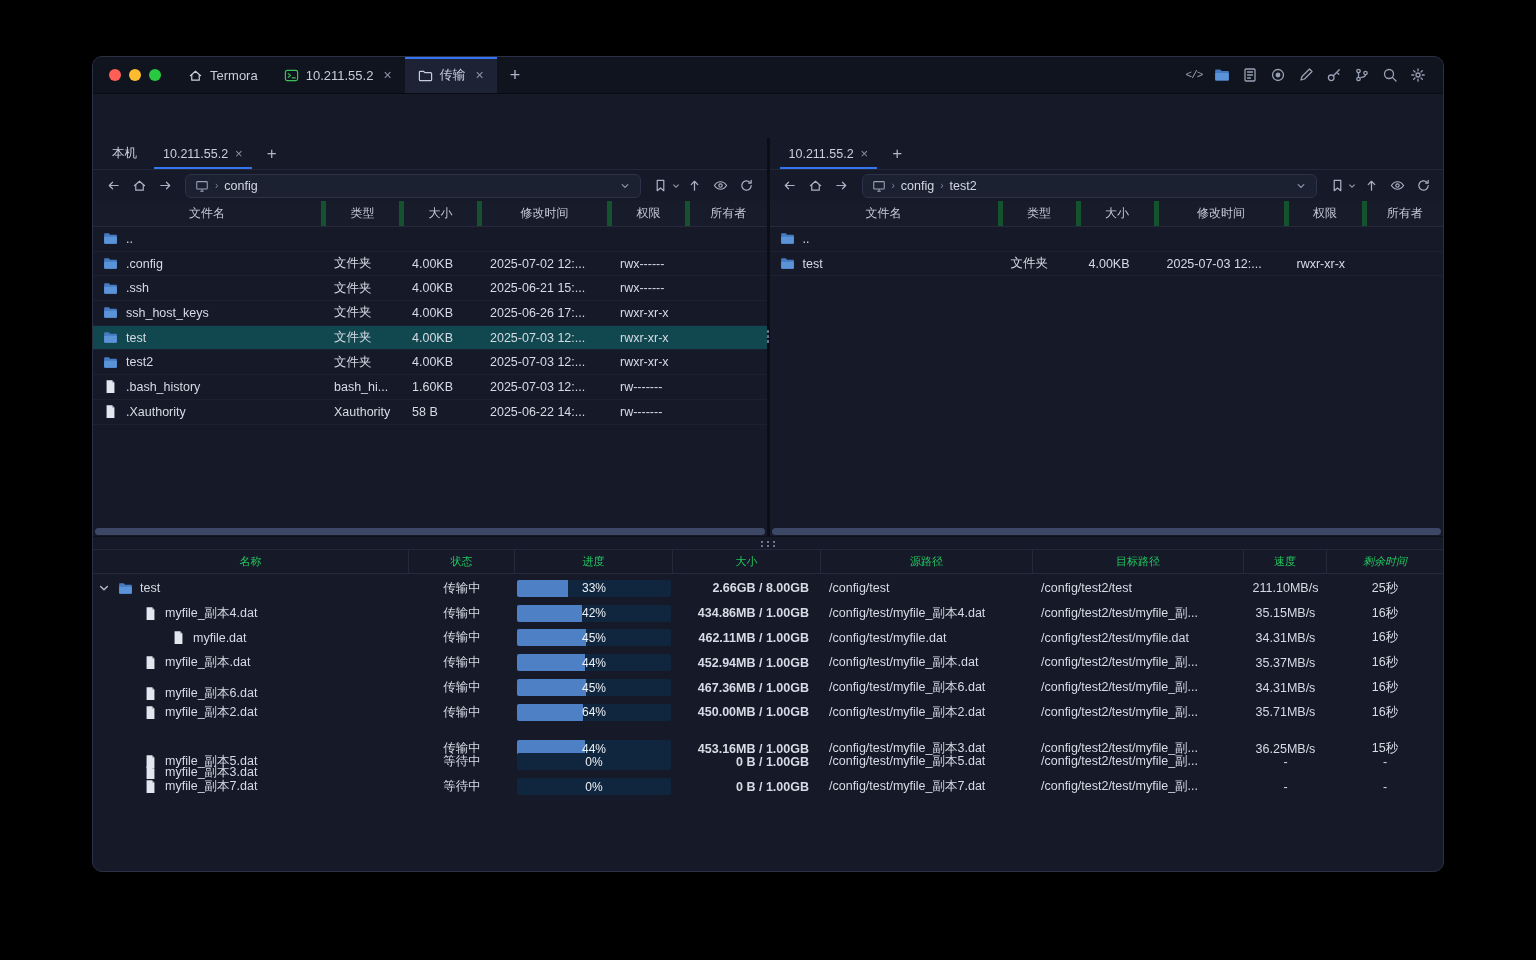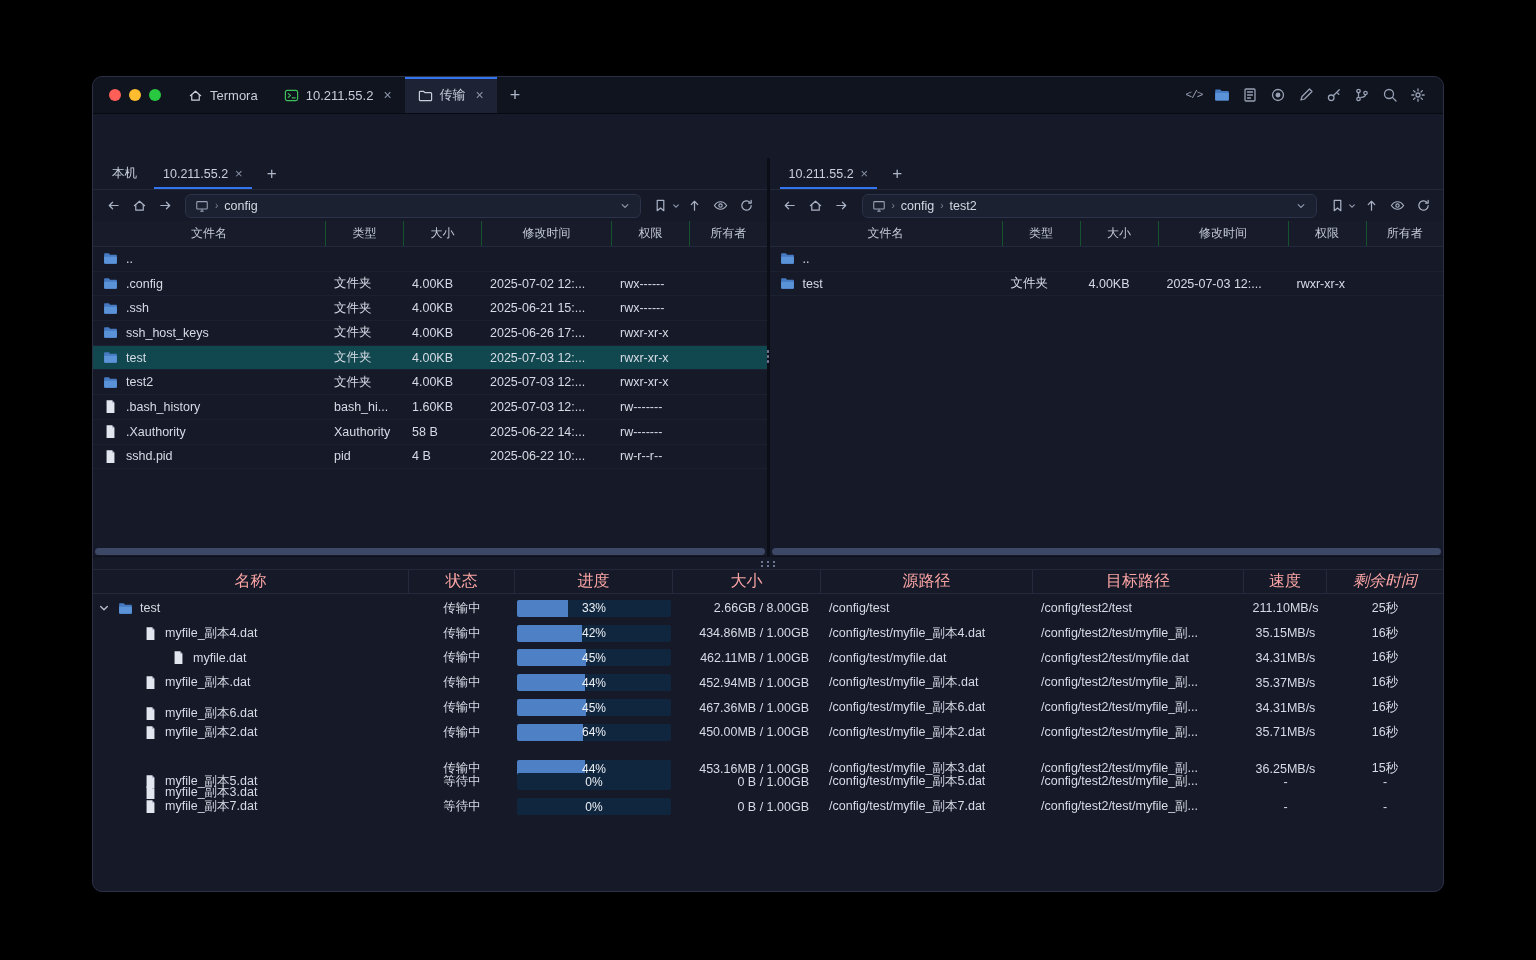--- a/index.html
+++ b/index.html
@@ -1,18 +1,18 @@
 <!DOCTYPE html>
 <html><head>
 <meta charset="utf-8">
 <style>
   * { box-sizing: border-box; margin: 0; padding: 0; }
   html,body { width:1536px; height:960px; background:#000; overflow:hidden;
     font-family:"Liberation Sans","DejaVu Sans",sans-serif; }
-  .window { position:absolute; left:92px; top:76px; width:1352px; height:816px;
+  .window { position:absolute; left:92px; top:56px; width:1352px; height:816px;
     background:#161a28; border:1px solid #2b3045; border-radius:10px; overflow:hidden;
     box-shadow:0 30px 80px rgba(0,0,0,.75); display:flex; flex-direction:column;
     color:#d6dbe6; font-size:12.5px; }
 
   
   .titlebar { flex:0 0 37px; background:#10141f; display:flex; align-items:stretch; border-bottom:1px solid #080a12; }
   .traffic { display:flex; align-items:center; gap:8px; padding:0 14px 0 16px; }
   .dot { width:12px; height:12px; border-radius:50%; }
   .dot.red{background:#ff5f57} .dot.yellow{background:#febc2e} .dot.green{background:#28c840}
   .tt-tab { display:flex; align-items:center; gap:7px; padding:0 13px; color:#c7cddb; font-size:13px; position:relative; cursor:default; }
@@ -50,21 +50,21 @@
   .crumb-pc { display:flex; color:#9aa3b6; } .crumb-pc svg { width:14px; height:14px; }
   .crumb .sep { color:#7c859c; font-size:10px; }
   .crumb .seg { color:#d3d8e3; font-size:12.5px; }
   .crumb-caret { margin-left:auto; display:flex; color:#8a93a8; } .crumb-caret svg { width:12px; height:12px; }
   .bm-caret { display:flex; align-items:center; color:#8a93a8; margin-left:-4px; }
   .bm-caret svg { width:10px; height:10px; }
 
   .file-header { flex:0 0 26px; display:grid; grid-template-columns:233px 78px 78px 130px 78px 1fr;
     background:#171b2a; border-bottom:1px solid #242a3c; }
   .fh-cell { display:flex; align-items:center; justify-content:center; font-size:12px; color:#c3c9d7;
-    border-right:1px solid #14532d; overflow:hidden; white-space:nowrap; }
+    border-right:5px solid #14532d; overflow:hidden; white-space:nowrap; }
   .fh-cell:last-child { border-right:none; }
 
   .file-rows { flex:1 1 auto; min-height:0; overflow:hidden; }
   .f-row { height:24.7px; display:grid; grid-template-columns:233px 78px 78px 130px 78px 1fr;
     align-items:center; border-bottom:1px solid #1c2132; }
   .f-row.selected { background:#11484f; }
   .f-cell { padding:0 8px; white-space:nowrap; overflow:hidden; font-size:12.5px; color:#d6dbe6; }
   .f-cell.name { display:flex; align-items:center; gap:8px; padding-left:10px; }
   .f-ico { display:flex; flex:0 0 auto; } .f-ico svg { width:15px; height:15px; }
 
@@ -74,31 +74,31 @@
   
   .hsplit { flex:0 0 13px; background:#161a28; display:flex; align-items:center; justify-content:center;
     border-top:1px solid #0d1019; }
   .grip-h { width:18px; height:7px;
     background-image:radial-gradient(circle,#6d7693 1.1px,transparent 1.3px); background-size:6px 4px; }
 
   
   .transfers { flex:1 1 auto; min-height:0; display:flex; flex-direction:column; border-top:1px solid #222739; }
   .t-header { flex:0 0 24px; display:grid; grid-template-columns:316px 106px 158px 148px 212px 211px 83px 1fr;
     border-bottom:1px solid #242a3c; }
-  .th-cell { display:flex; align-items:center; justify-content:center; font-size:16px; color:#fca5a5;
+  .th-cell { display:flex; align-items:center; justify-content:center; font-size:11px; color:#22c55e;
     border-right:1px solid #242a3c; overflow:hidden; white-space:nowrap; }
   .th-cell:last-child { border-right:none;font-style:italic; }
   .t-rows { flex:1 1 auto; overflow:hidden; padding-top:2px; }
   .t-row { height:24.8px; display:grid; grid-template-columns:316px 106px 158px 148px 212px 211px 83px 1fr; align-items:center; }
   .t-cell { padding:0 8px; white-space:nowrap; overflow:hidden; font-size:12.5px; color:#d6dbe6; }
   .t-cell.name { display:flex; align-items:center; gap:7px; }
   .tw { display:flex; flex:0 0 14px; } .tw svg { width:14px; height:14px; }
   .t-ico { display:flex; flex:0 0 auto; } .t-ico svg { width:15px; height:15px; }
   .t-cell.status { text-align:center; }
-  .t-cell.size { text-align:right; padding-right:12px; }
+  .t-cell.size { text-align:right; padding-right:12px;font-weight:bold; }
   .t-cell.speed,.t-cell.eta { text-align:center; }
   .t-cell.progress { padding:0 2px; }
   .p-track { position:relative; height:17px; background:#10263e; border-radius:2px; overflow:hidden; }
   .p-fill { position:absolute; left:0; top:0; bottom:0; background:#4d80c4; }
   .p-label { position:absolute; inset:0; display:flex; align-items:center; justify-content:center;
     font-size:12px; color:#eef1f6; }
 </style>
 </head>
 <body>
 
@@ -402,36 +402,20 @@
                 </svg>
               </span>
               <span>.Xauthority</span>
             </div>
             <div class="f-cell">Xauthority</div>
             <div class="f-cell">58 B</div>
             <div class="f-cell">2025-06-22 14:...</div>
             <div class="f-cell">rw-------</div>
             <div class="f-cell"></div>
           </div>
-          <div class="f-row">
-            <div class="f-cell name">
-              <span class="f-ico">
-                <svg viewBox="0 0 16 16">
-                  <path d="M3.8 1.2h5.8l2.6 2.8v10.8H3.8z" fill="#e2e6ee"></path>
-                  <path d="M9.6 1.2l2.6 2.8H9.6z" fill="#a9b1c2"></path>
-                </svg>
-              </span>
-              <span>sshd.pid</span>
-            </div>
-            <div class="f-cell">pid</div>
-            <div class="f-cell">4 B</div>
-            <div class="f-cell">2025-06-22 10:...</div>
-            <div class="f-cell">rw-r--r--</div>
-            <div class="f-cell"></div>
-          </div>
         </div>
       <div class="h-scroll">
           <div class="h-thumb"></div>
         </div>
     </section>
 
     <div class="vsplit">
         <div class="grip-v"></div>
       </div>
 

